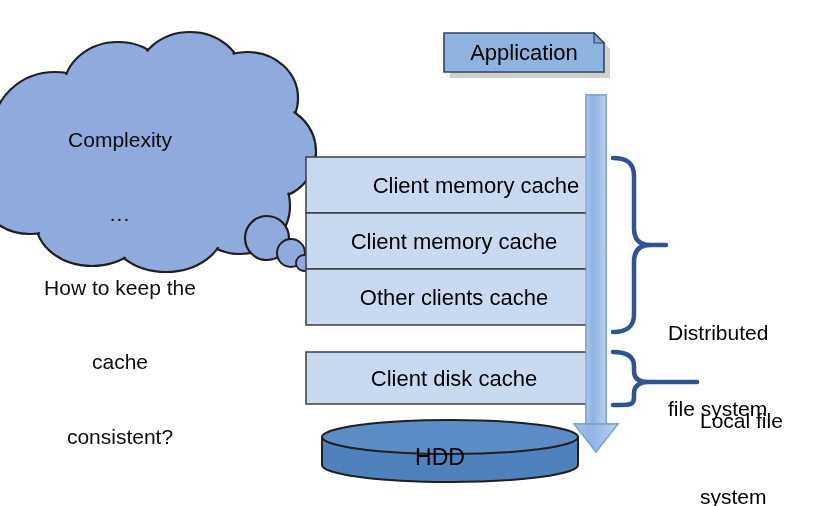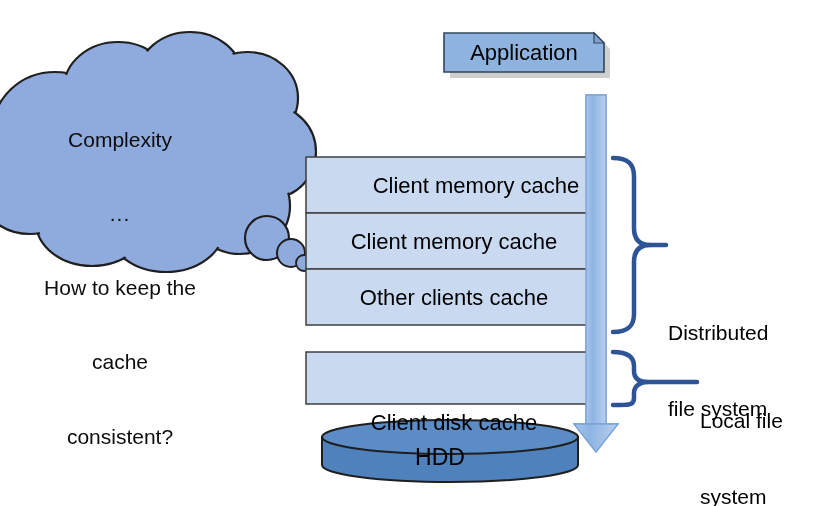--- a/index.html
+++ b/index.html
@@ -180,21 +180,21 @@
     <span class="line">How to keep the</span>
     <span class="line">cache</span>
     <span class="line">consistent?</span>
   </div>
 
   <div class="txt app-label">Application</div>
 
   <div class="txt layer-label" style="top:173px;padding-left:22px;">Client memory cache</div>
   <div class="txt layer-label" style="top:229px;">Client memory cache</div>
   <div class="txt layer-label" style="top:285px;">Other clients cache</div>
-  <div class="txt layer-label" style="top:366px;margin-top:44px;">Client disk cache</div>
+  <div class="txt layer-label" style="top:366px;">Client disk cache</div>
 
   <div class="txt hdd-label">HDD</div>
 
   <div class="txt bracket-label dfs-label">
     <span class="line">Distributed</span>
     <span class="line">file system</span>
   </div>
 
   <div class="txt bracket-label lfs-label">
     <span class="line">Local file</span>

